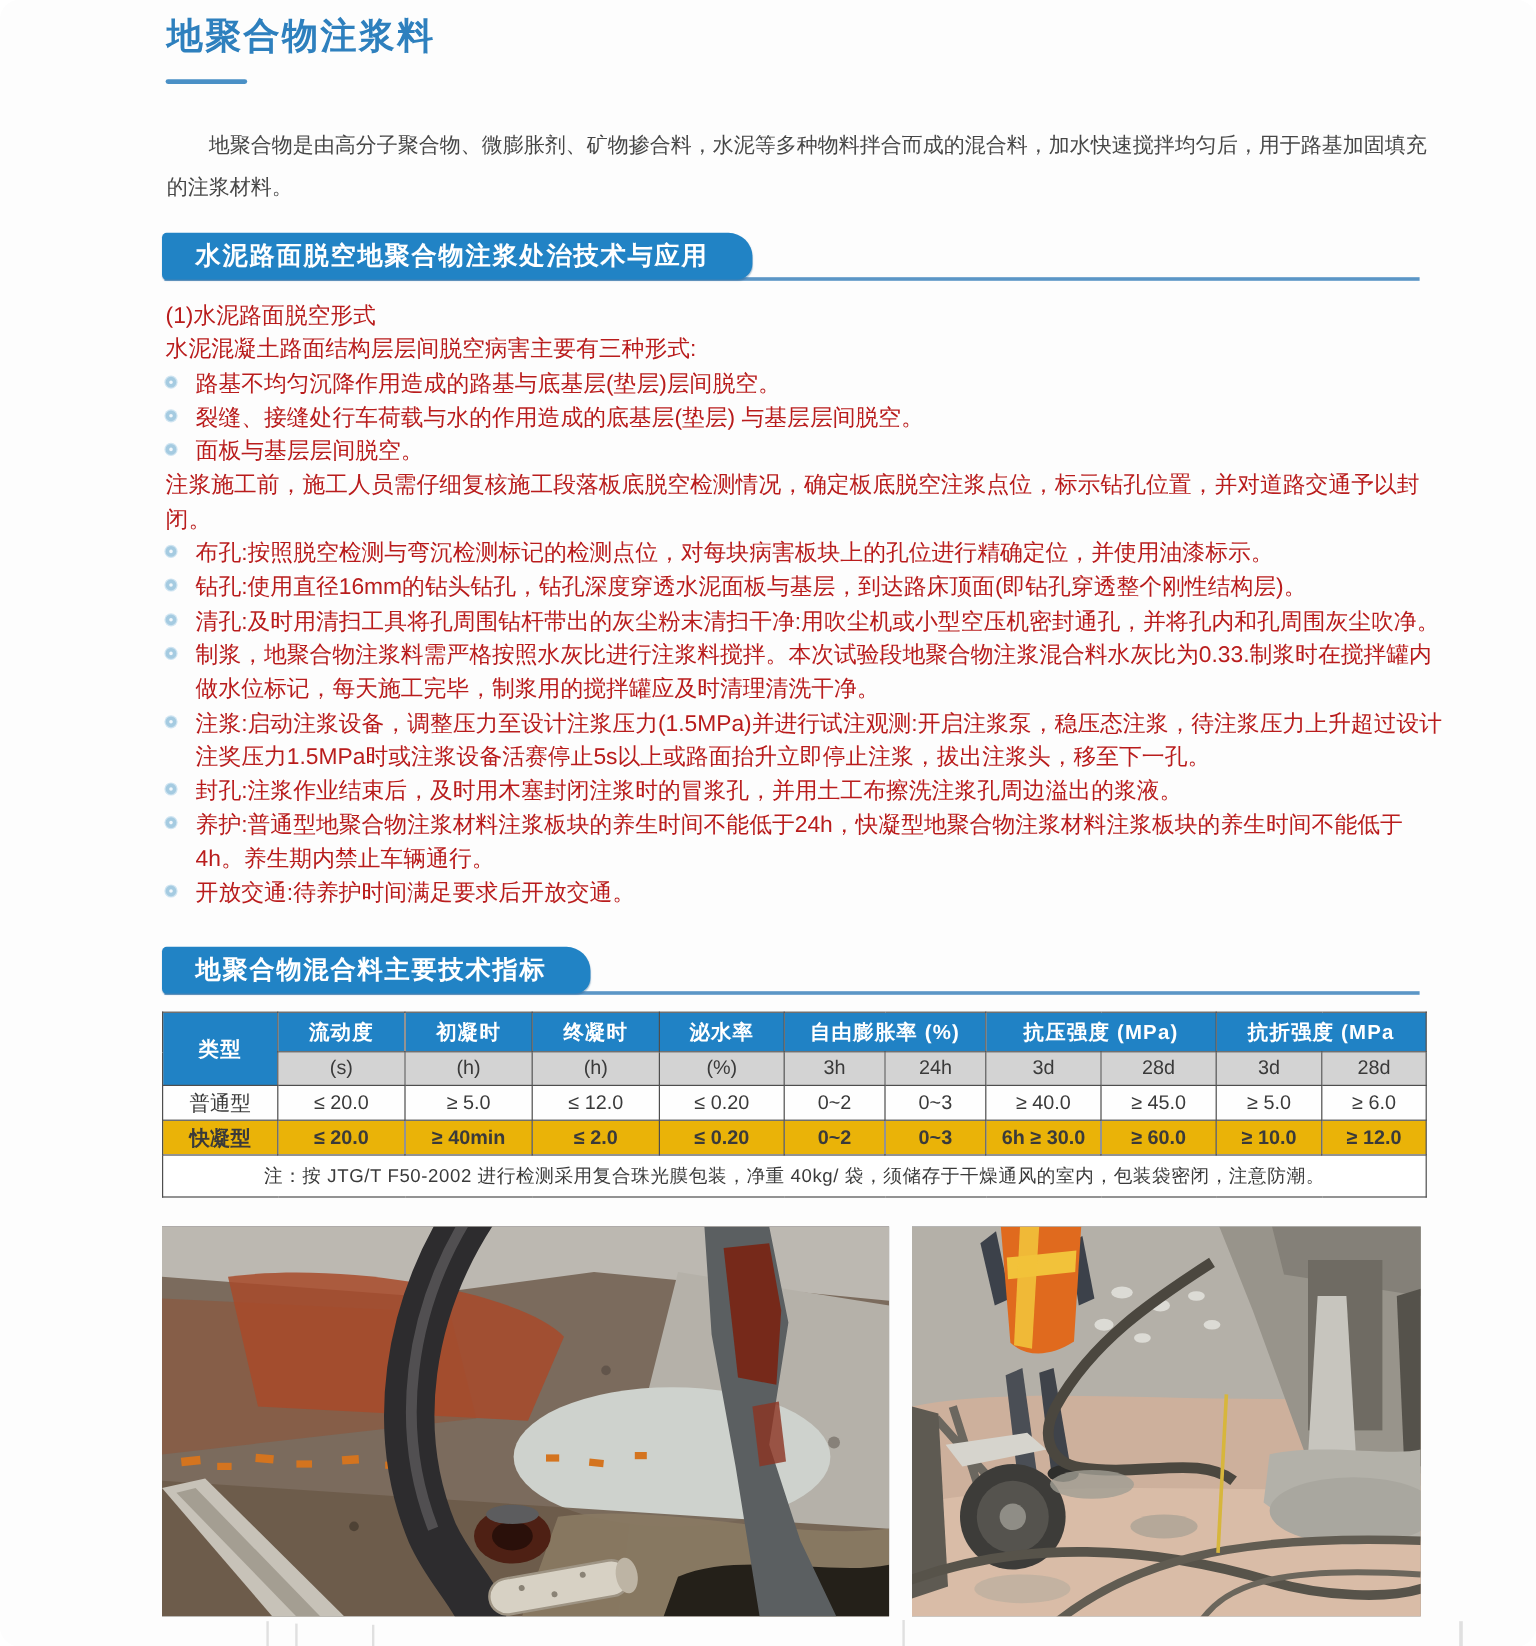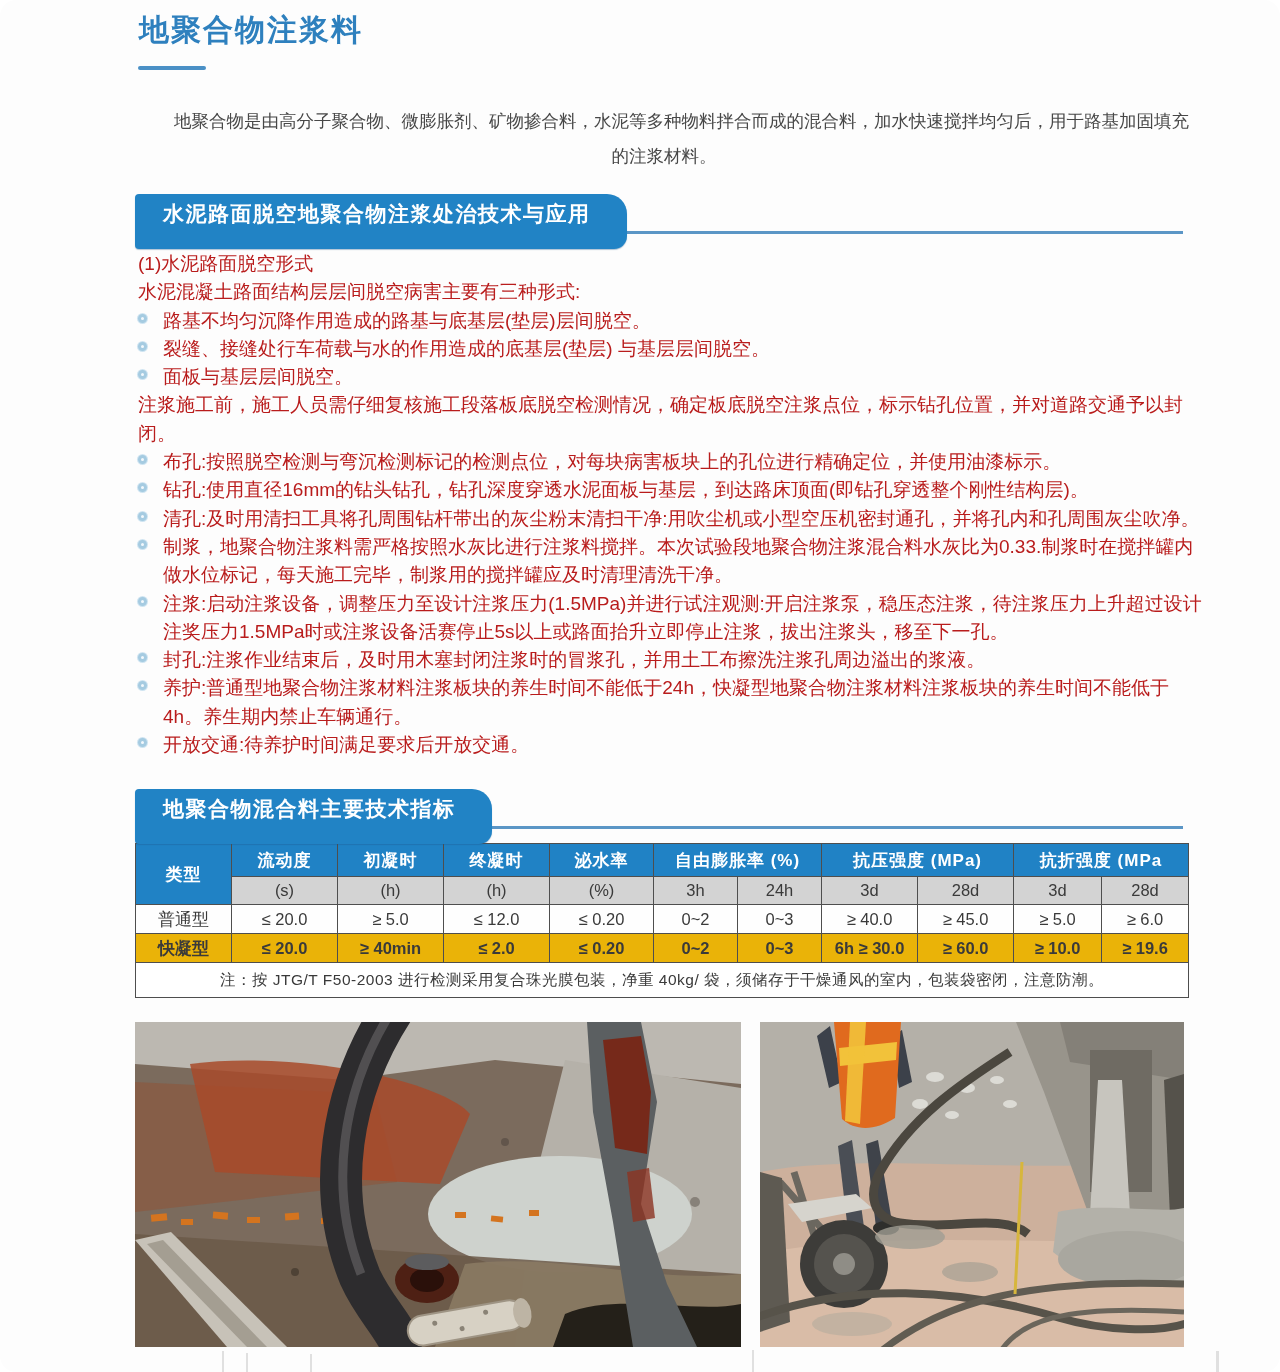--- a/index.html
+++ b/index.html
@@ -12,31 +12,31 @@
   .title {
     position:absolute; left:139px; top:10px;
     font-size:30px; font-weight:bold; color:#2e80be; letter-spacing:2px;
   }
   .title-underline {
     position:absolute; left:138px; top:66px; width:68px; height:4px;
     background:#4a90c6; border-radius:2px;
   }
   .intro {
     position:absolute; left:139px; top:104px; width:1050px;
-    font-size:17.5px; line-height:35px; color:#474747; text-indent:2em;text-align:center;
+    font-size:17.5px; line-height:35px; color:#474747; text-indent:2em;
   }
   .banner { position:absolute; left:135px; width:1050px; height:40px; }
   .banner-line {
     position:absolute; left:2px; top:37px; width:1046px; height:2.5px;
     background:#5b96c6;
   }
   .banner-tab {
     position:relative; display:inline-block; z-index:2;
     background:#2183c5; color:#ffffff; font-weight:bold; font-size:21px;
-    letter-spacing:1.5px; line-height:39px; padding:0 36px 16px 28px;
+    letter-spacing:1.5px; line-height:39px; padding:0 36px 0 28px;
     border-radius:4px 20px 13px 4px;
     box-shadow:0 1px 1px rgba(30,90,140,0.35);
   }
   #banner1 { top:194px; }
   #banner2 { top:789px; }
   .paras {
     position:absolute; left:138px; top:250px; width:1066px;
     font-size:19px; line-height:28.3px; color:#b91c1c;
   }
   .para { position:relative; }
@@ -166,24 +166,24 @@
           <td class="rowlabel">快凝型</td>
           <td>≤ 20.0</td>
           <td>≥ 40min</td>
           <td>≤ 2.0</td>
           <td>≤ 0.20</td>
           <td>0~2</td>
           <td>0~3</td>
           <td>6h ≥ 30.0</td>
           <td>≥ 60.0</td>
           <td>≥ 10.0</td>
-          <td>≥ 19.6</td>
+          <td>≥ 12.0</td>
         </tr>
         <tr class="noterow">
-          <td colspan="11">注：按 JTG/T F50-2003 进行检测采用复合珠光膜包装，净重 40kg/ 袋，须储存于干燥通风的室内，包装袋密闭，注意防潮。</td>
+          <td colspan="11">注：按 JTG/T F50-2002 进行检测采用复合珠光膜包装，净重 40kg/ 袋，须储存于干燥通风的室内，包装袋密闭，注意防潮。</td>
         </tr>
       </tbody>
   </table>
 
   <div class="photo" id="photo-left">
     <svg width="606" height="325" viewBox="0 0 606 325">
       <rect width="606" height="325" fill="#7b6b5d"></rect>
       <path d="M0,0 L606,0 L606,62 L360,38 L210,58 L0,42 Z" fill="#bcb8b1"></path>
       <path d="M0,60 L240,72 L262,160 L0,190 Z" fill="#8a5a42" opacity="0.75"></path>
       <path d="M55,42 C160,28 305,58 335,92 L305,162 L80,150 Z" fill="#a84a2a" opacity="0.85"></path>

